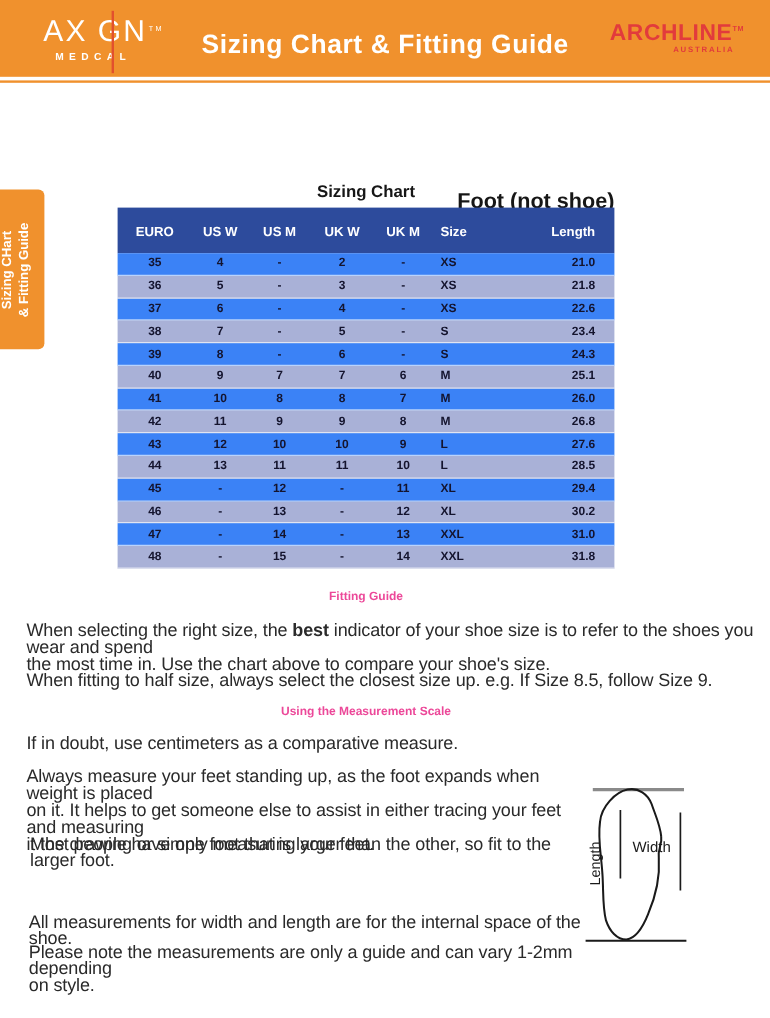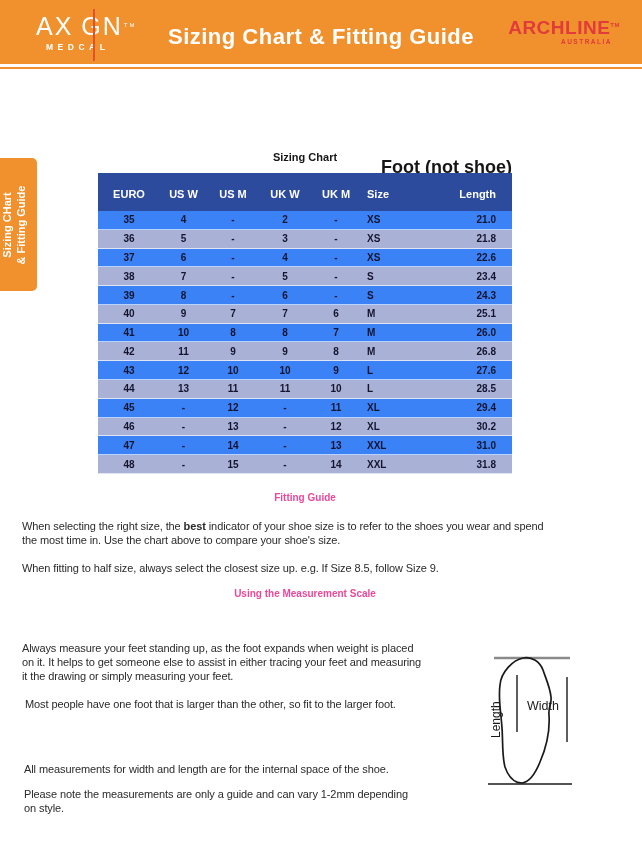--- a/index.html
+++ b/index.html
@@ -41,21 +41,21 @@
   .side-tab-text {
     position:absolute; left:50%; top:50%; width:133px; height:37px;
     transform:translate(-50%,-50%) rotate(-90deg);
     text-align:center; color:#fff; font-weight:bold; font-size:11px; line-height:13.5px;
     white-space:pre-line;
   }
 
   
   .chart-title {
     position:absolute; left:98px; top:151px; width:414px; text-align:center;
-    font-size:11px; font-weight:bold; color:#161616;
+    font-size:14px; font-weight:bold; color:#161616;
   }
   .foot-label {
     position:absolute; right:130px; top:157px;
     font-size:18px; font-weight:bold; color:#161616;
   }
   .table { position:absolute; left:98px; top:173px; width:414px; height:301px; display:flex; flex-direction:column; }
   .thead {
     display:flex; height:38px; background:#2D4B9C; color:#fff;
     font-weight:bold; font-size:11px; padding-top:15px;
   }
@@ -80,21 +80,21 @@
   .col5 { width:60px; text-align:left; justify-content:flex-start !important; padding-left:6px; }
   .col6 { flex:1; text-align:right; justify-content:flex-end !important; padding-right:16px; }
   .hline2 { display:block;margin-top:16px; }
 
   
   .sec-heading {
     position:absolute; left:98px; width:414px; text-align:center;
     font-size:10px; font-weight:bold; color:#ec4899;
   }
   .para {
-    position:absolute; font-size:11px; line-height:14px; color:#2a2a2a;
+    position:absolute; font-size:15px; line-height:14px; color:#2a2a2a;
     letter-spacing:-0.1px; white-space:pre-line;
   }
   .bold { font-weight:bold; }
 
   
   .foot-diagram { position:absolute; left:486px; top:648px; }
   .foot-diagram text { font-family:"Liberation Sans", sans-serif; fill:#1a1a1a; }
 </style>
 </head>
 <body>
@@ -282,20 +282,21 @@
         </div>
       </div>
   </div>
 
   <div class="sec-heading" style="top:492px;">Fitting Guide</div>
   <div class="para" style="left:22px; top:519px; width:606px;"><span>When selecting the right size, the </span><span class="bold">best</span><span> indicator of your shoe size is to refer to the shoes you wear and spend
 the most time in. Use the chart above to compare your shoe's size.</span></div>
   <div class="para" style="left:22px; top:561px; width:606px;">When fitting to half size, always select the closest size up. e.g. If Size 8.5, follow Size 9.</div>
 
   <div class="sec-heading" style="top:588px;">Using the Measurement Scale</div>
+  <div class="para" style="left:22px; top:613px; width:606px;">If in doubt, use centimeters as a comparative measure.</div>
   <div class="para" style="left:22px; top:641px; width:470px;">Always measure your feet standing up, as the foot expands when weight is placed
 on it. It helps to get someone else to assist in either tracing your feet and measuring
 it the drawing or simply measuring your feet.</div>
   <div class="para" style="left:25px; top:697px; width:470px;">Most people have one foot that is larger than the other, so fit to the larger foot.</div>
   <div class="para" style="left:24px; top:762px; width:500px;">All measurements for width and length are for the internal space of the shoe.</div>
   <div class="para" style="left:24px; top:787px; width:500px;">Please note the measurements are only a guide and can vary 1-2mm depending
 on style.</div>
 
   <svg class="foot-diagram" width="92" height="145" viewBox="0 0 92 145">
     <line x1="8" y1="10" x2="84" y2="10" stroke="#8a8a8a" stroke-width="2.6"></line>

